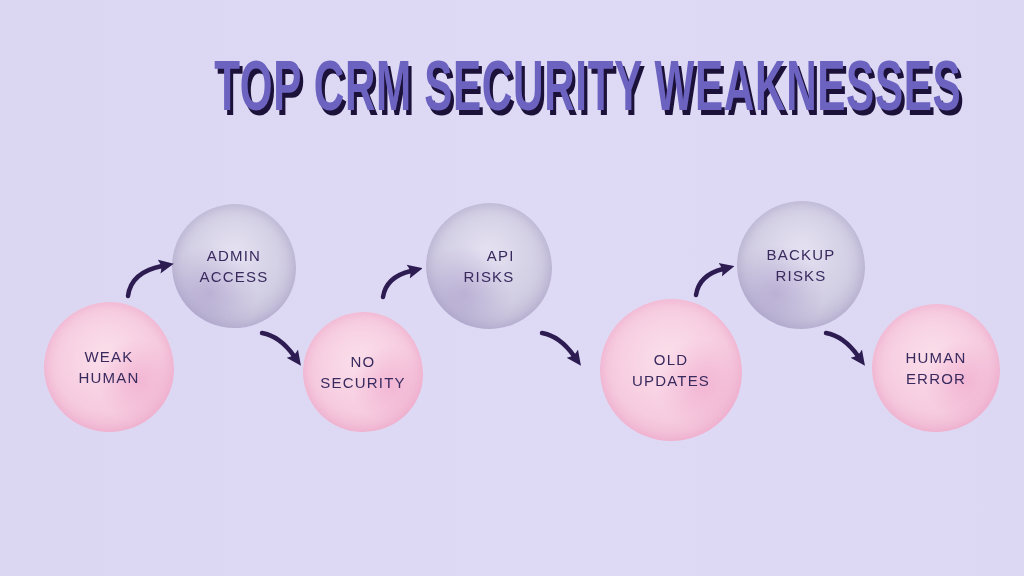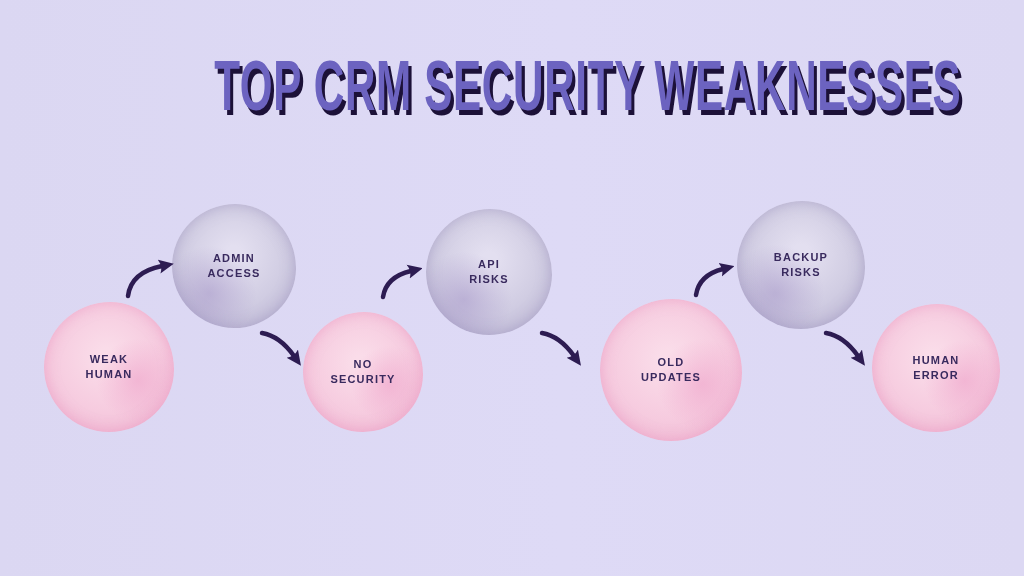--- a/index.html
+++ b/index.html
@@ -51,22 +51,22 @@
       radial-gradient(circle at 48% 42%, #fadce9 8%, #f6cbdf 55%, #efb5d1 88%, #edaccb 100%);
     box-shadow: inset 0 0 14px rgba(231,146,190,0.55);
   }
   .node.purple {
     background:
       radial-gradient(circle at 30% 72%, rgba(158,140,195,0.45) 0%, rgba(158,140,195,0) 38%),
       radial-gradient(circle at 50% 40%, #e3dff0 8%, #d0cce2 55%, #bcb6d4 90%, #b2abcd 100%);
     box-shadow: inset 0 0 14px rgba(148,138,184,0.5);
   }
   .node-label {
-    font-weight: 700;
-    font-size: 11px;
+    font-weight: 400;
+    font-size: 15px;
     line-height: 1.4;
     letter-spacing: 1.2px;
     color: #392a5e;
   }
   .node-label .line { display: block; }
 
   
   .arrow { position: absolute; }
   .arrow path { stroke: #2d1c52; stroke-width: 4.5; fill: none; stroke-linecap: round; }
 </style>
@@ -101,21 +101,21 @@
     </div>
   </div>
 
   <div class="node pink" style="left:303px; top:312px; width:120px; height:120px;">
     <div class="node-label">
       <span class="line">NO</span>
       <span class="line">SECURITY</span>
     </div>
   </div>
 
-  <div class="node purple" style="left:426px; top:209px; width:126px; height:126px;">
+  <div class="node purple" style="left:426px; top:203px; width:126px; height:126px;text-align:right;">
     <div class="node-label">
       <span class="line">API</span>
       <span class="line">RISKS</span>
     </div>
   </div>
 
   <div class="node pink" style="left:600px; top:299px; width:142px; height:142px;">
     <div class="node-label">
       <span class="line">OLD</span>
       <span class="line">UPDATES</span>

